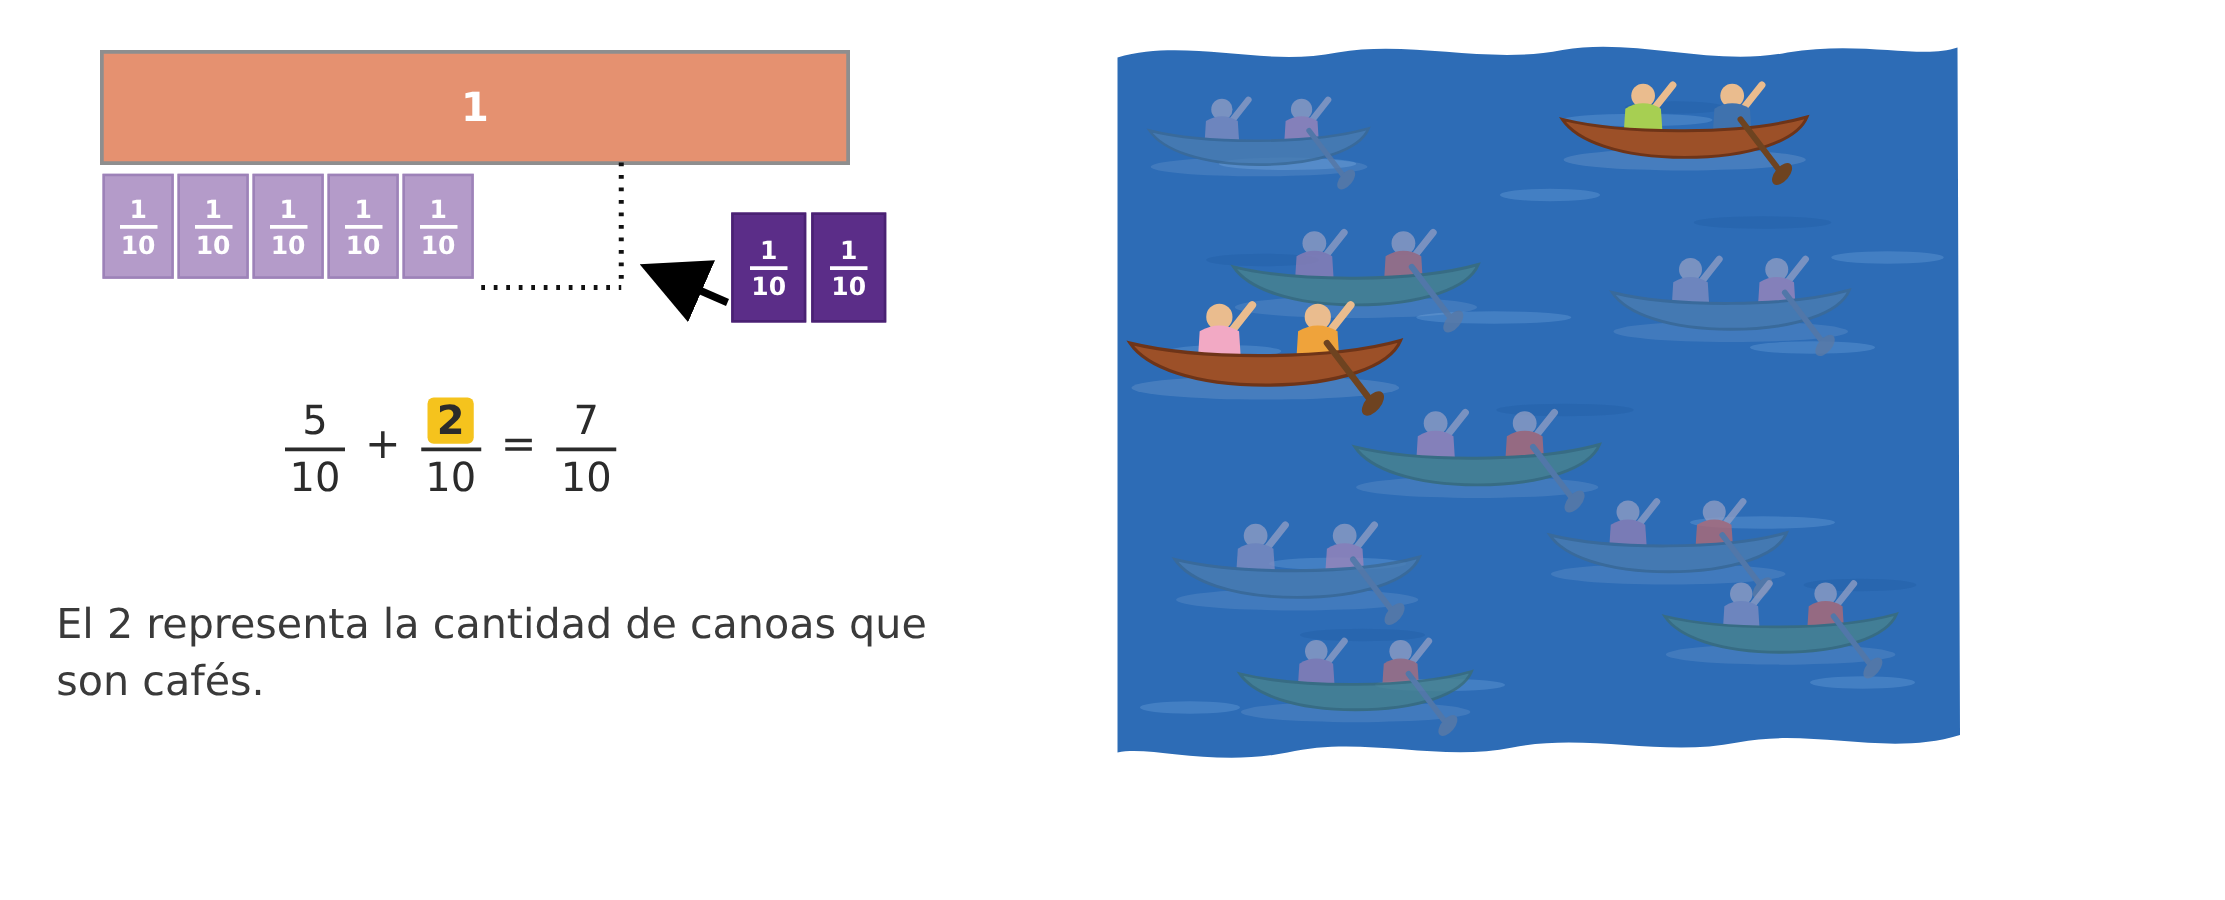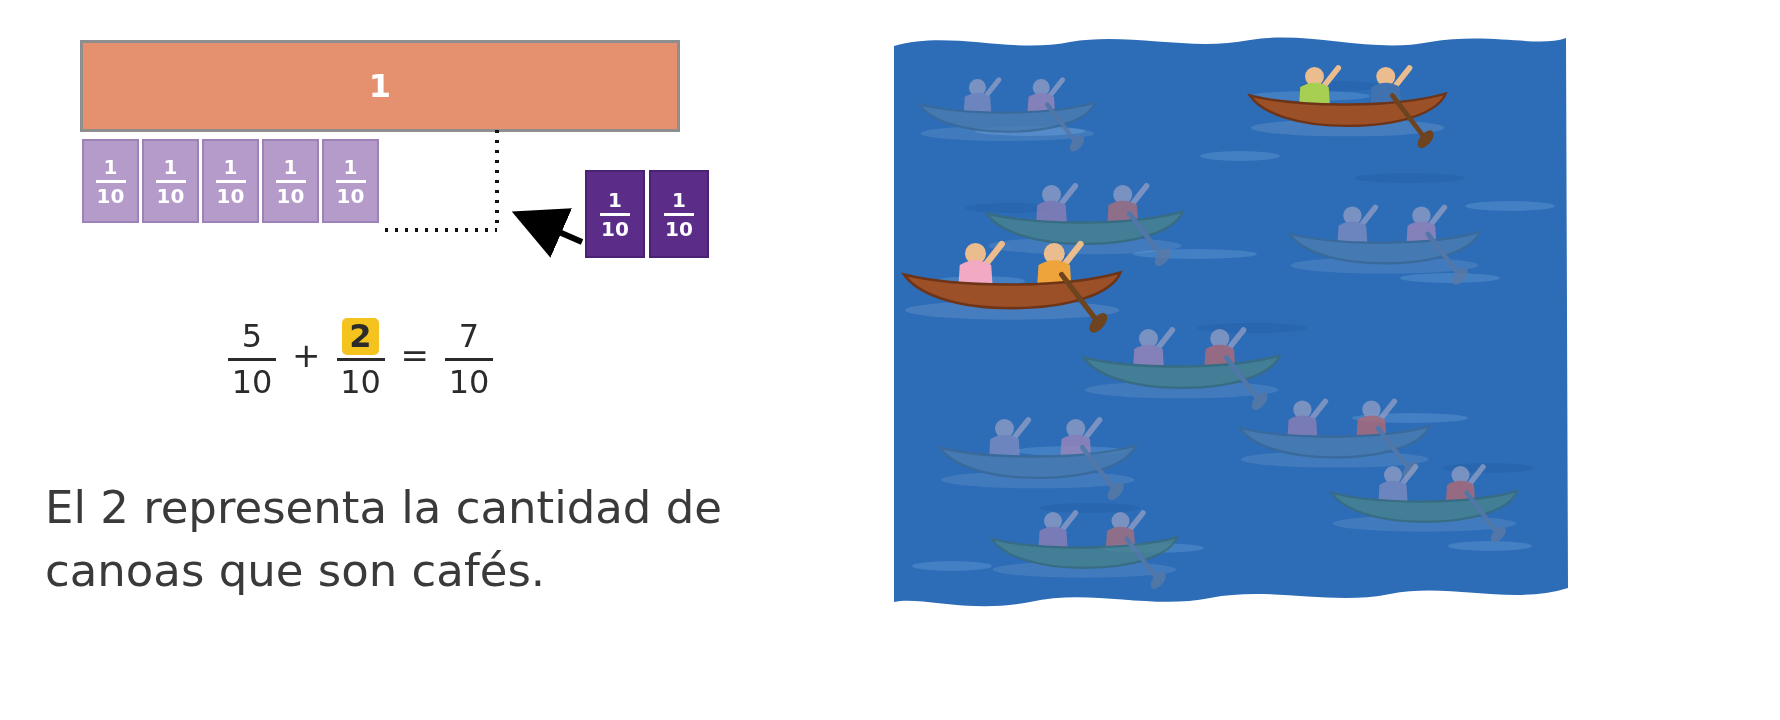--- a/index.html
+++ b/index.html
@@ -32,21 +32,21 @@
   
   .equation { position:absolute; left:228px; top:318px; display:flex; align-items:center; gap:16px; color:#2b2b2b; }
   .frac { display:flex; flex-direction:column; align-items:center; }
   .frac .n, .frac .d { font-size:32px; line-height:1.15; }
   .frac .fline { width:100%; min-width:48px; border-top:3px solid #2b2b2b; margin:3px 0; }
   .frac .n.hl { background:var(--hl,#f5c31d); border-radius:5px; padding:0 7px; font-weight:bold; }
   .op { font-size:34px; padding-bottom:8px; }
 
   .caption {
     position:absolute; left:45px; top:476px; width:760px;
-    font-size:45px; color:#3a3a3a; line-height:1.4;
+    font-size:33px; color:#3a3a3a; line-height:1.4;
   }
 
   .scene { position:absolute; left:890px; top:26px; }
 </style>
 </head>
 <body>
 
 <div class="page">
 
   <div class="whole-bar">

